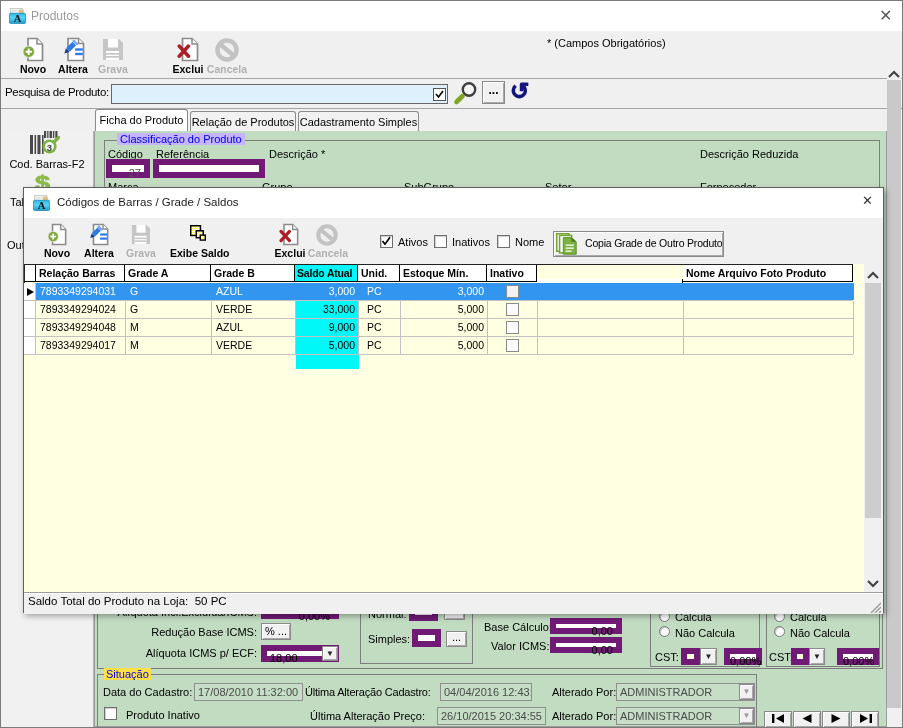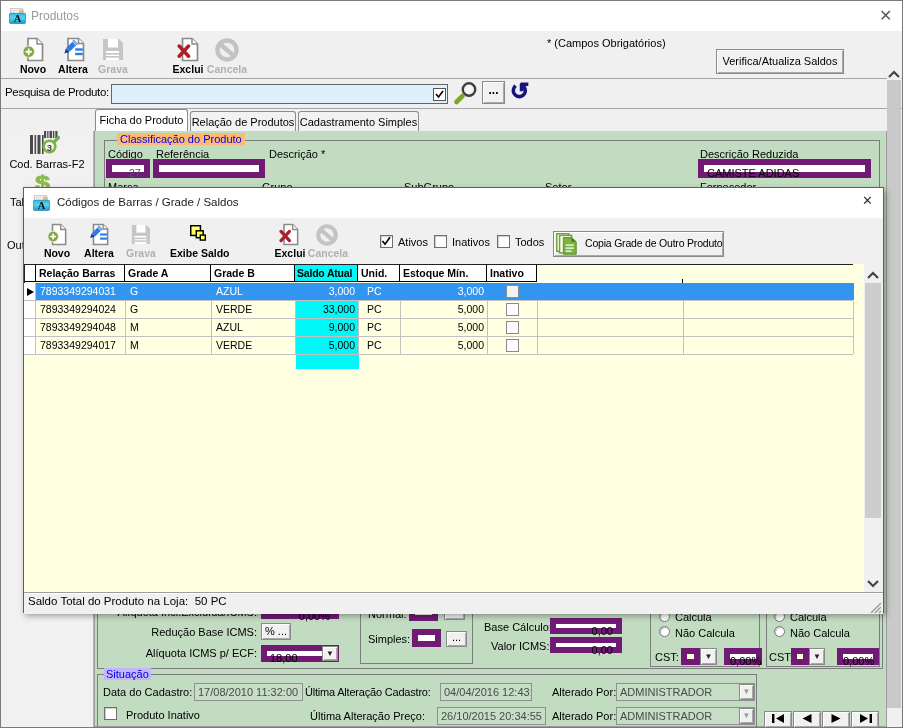--- a/index.html
+++ b/index.html
@@ -91,21 +91,20 @@
   </div>
   <div class="tblbl" style="left:168px;top:63px;width:40px;">Exclui</div>
   <div class="abs tbico" style="left:215px;top:38px;">
     <svg width="24" height="24" viewBox="0 0 24 24">
         <circle cx="12" cy="12" r="9.5" fill="none" stroke="#c3c3c3" stroke-width="4.5"></circle>
         <line x1="5.5" y1="6.5" x2="18" y2="17" stroke="#c3c3c3" stroke-width="4.5"></line>
       </svg>
   </div>
   <div class="tblbl dis" style="left:204px;top:63px;width:46px;">Cancela</div>
   <div class="abs" style="left:547px;top:37px;font-size:11px;">* (Campos Obrigatórios)</div>
-  <div class="abs btn3d" style="left:716px;top:49px;width:128px;height:25px;text-align:center;line-height:23px;font-size:11px;">Verifica/Atualiza Saldos</div>
 
   <div class="abs" style="left:5px;top:86px;font-size:11.5px;letter-spacing:-0.3px;">Pesquisa de Produto:</div>
   <div class="abs" style="left:111px;top:84px;width:337px;height:20px;background:#ddf0fb;border:1px solid #666;"></div>
   <div class="abs" style="left:433px;top:88px;width:13px;height:13px;background:#fff;border:1px solid #555;"><svg width="11" height="11" viewBox="0 0 11 11">
         <path d="M2 5 l2.5 3 l4.5 -6" fill="none" stroke="#000" stroke-width="1.6"></path>
       </svg></div>
   <div class="abs" style="left:452px;top:80px;width:28px;height:26px;"><svg width="28" height="26" viewBox="0 0 28 26">
         <circle cx="17" cy="9.5" r="6.2" fill="rgba(250,250,250,0.5)" stroke="#3E3E3E" stroke-width="2.4"></circle>
         <line x1="10.5" y1="16" x2="4.5" y2="22" stroke="#7FA623" stroke-width="4.6" stroke-linecap="round"></line>
       </svg></div>
@@ -136,28 +135,27 @@
   <div class="abs" style="left:10px;top:196px;font-size:11px;">Tab</div>
   <div class="abs" style="left:7px;top:239px;font-size:11px;">Outr</div>
 
   <div class="abs" style="left:190px;top:111px;width:106px;height:20px;background:#F2F2F2;border:1px solid #8b8b8b;border-bottom:none;border-radius:3px 3px 0 0;text-align:center;line-height:20px;">Relação de Produtos</div>
   <div class="abs" style="left:298px;top:111px;width:121px;height:20px;background:#F2F2F2;border:1px solid #8b8b8b;border-bottom:none;border-radius:3px 3px 0 0;text-align:center;line-height:20px;">Cadastramento Simples</div>
   <div class="abs" style="left:95px;top:109px;width:93px;height:22px;background:#fff;border:1px solid #8b8b8b;border-bottom:none;border-radius:3px 3px 0 0;text-align:center;line-height:21px;">Ficha do Produto</div>
 
   <div class="abs" style="left:94px;top:131px;width:793px;height:596px;background:#C2DCC2;border:1px solid #9c9c9c;border-top:none;"></div>
 
   <div class="abs gbx" style="left:104px;top:140px;width:776px;height:120px;"></div>
-  <div class="abs" style="left:117px;top:133px;background:#fdba74;padding:0 3px;color:#0000E6;font-size:11px;">Classificação do Produto</div>
+  <div class="abs" style="left:117px;top:133px;background:#c4b5fd;padding:0 3px;color:#0000E6;font-size:11px;">Classificação do Produto</div>
   <div class="abs" style="left:108px;top:148px;font-size:11px;">Código</div>
   <div class="abs" style="left:156px;top:148px;font-size:11px;">Referência</div>
   <div class="abs" style="left:269px;top:148px;font-size:11px;">Descrição *</div>
   <div class="abs" style="left:700px;top:148px;font-size:11px;">Descrição Reduzida</div>
   <div class="abs sunken" style="left:106px;top:159px;width:44px;height:19px;text-align:right;line-height:17px;padding-right:3px;color:#555;">27</div>
   <div class="abs sunken" style="left:153px;top:159px;width:112px;height:19px;"></div>
-  <div class="abs sunken" style="left:698px;top:159px;width:173px;height:19px;line-height:17px;padding-left:3px;">CAMISTE ADIDAS</div>
   <div class="abs" style="left:108px;top:181px;font-size:11px;">Marca</div>
   <div class="abs" style="left:262px;top:181px;font-size:11px;">Grupo</div>
   <div class="abs" style="left:404px;top:181px;font-size:11px;">SubGrupo</div>
   <div class="abs" style="left:545px;top:181px;font-size:11px;">Setor</div>
   <div class="abs" style="left:700px;top:181px;font-size:11px;">Fornecedor</div>
 
   <div class="abs gbx" style="left:97px;top:580px;width:786px;height:89px;"></div>
   <div class="abs gbx" style="left:104px;top:590px;width:250px;height:76px;border:none;"></div>
 
   <div class="abs" style="left:107px;top:606px;width:150px;text-align:right;font-size:11px;">Alíquota Incl.Excluída/ICMS:</div>
@@ -195,21 +193,21 @@
   <div class="abs radio" style="left:774px;top:611px;"></div>
   <div class="abs" style="left:790px;top:611px;font-size:11px;">Calcula</div>
   <div class="abs radio" style="left:774px;top:626px;"></div>
   <div class="abs" style="left:790px;top:627px;font-size:11px;">Não Calcula</div>
   <div class="abs" style="left:769px;top:651px;font-size:11px;">CST:</div>
   <div class="abs sunken" style="left:791px;top:648px;width:18px;height:17px;background:#FFFFD8;"></div>
   <div class="abs btn3d" style="left:809px;top:648px;width:16px;height:17px;text-align:center;line-height:15px;font-size:8px;color:#222;">▼</div>
   <div class="abs sunken" style="left:837px;top:648px;width:42px;height:17px;text-align:right;line-height:15px;padding-right:2px;">0,00%</div>
 
   <div class="abs gbx" style="left:97px;top:674px;width:660px;height:54px;border-bottom:none;"></div>
-  <div class="abs" style="left:104px;top:668px;background:#c4b5fd;padding:0 2px;color:#0000E6;font-size:11px;">Situação</div>
+  <div class="abs" style="left:104px;top:668px;background:#fde047;padding:0 2px;color:#0000E6;font-size:11px;">Situação</div>
   <div class="abs" style="left:103px;top:686px;font-size:11px;">Data do Cadastro:</div>
   <div class="abs dfield" style="left:194px;top:683px;width:109px;">17/08/2010 11:32:00</div>
   <div class="abs" style="left:305px;top:686px;font-size:11px;letter-spacing:-0.2px;">Última Alteração Cadastro:</div>
   <div class="abs dfield" style="left:440px;top:683px;width:92px;">04/04/2016 12:43:04</div>
   <div class="abs" style="left:552px;top:686px;font-size:11px;">Alterado Por:</div>
   <div class="abs dfield" style="left:616px;top:683px;width:139px;">ADMINISTRADOR</div>
   <div class="abs btn3d" style="left:739px;top:684px;width:15px;height:16px;text-align:center;line-height:14px;font-size:8px;color:#999;">▼</div>
   <div class="abs chkbox" style="left:104px;top:707px;"></div>
   <div class="abs" style="left:126px;top:709px;font-size:11px;">Produto Inativo</div>
   <div class="abs" style="left:310px;top:710px;font-size:11px;">Última Alteração Preço:</div>
@@ -322,21 +320,21 @@
     </div>
     <div class="tblbl dis" style="left:281px;top:59px;width:46px;">Cancela</div>
     <div class="abs chkbox" style="left:356px;top:47px;"></div>
     <div class="abs" style="left:357px;top:48px;width:11px;height:11px;"><svg width="11" height="11" viewBox="0 0 11 11">
           <path d="M1.5 5 l2.5 3.2 l5 -7" fill="none" stroke="#000" stroke-width="1.7"></path>
         </svg></div>
     <div class="abs" style="left:374px;top:48px;font-size:11px;">Ativos</div>
     <div class="abs chkbox" style="left:410px;top:47px;"></div>
     <div class="abs" style="left:428px;top:48px;font-size:11px;">Inativos</div>
     <div class="abs chkbox" style="left:473px;top:47px;"></div>
-    <div class="abs" style="left:491px;top:48px;font-size:11px;">Todos</div>
+    <div class="abs" style="left:491px;top:48px;font-size:11px;">Nome</div>
     <div class="abs btn3d" style="left:529px;top:43px;width:171px;height:26px;"></div>
     <div class="abs" style="left:532px;top:45px;width:25px;height:22px;"><svg width="25" height="22" viewBox="0 0 25 22">
           <rect x="0.8" y="0.8" width="12" height="17.5" fill="#fdfdfd" stroke="#6FA433" stroke-width="1.5"></rect>
           <rect x="3.6" y="2.4" width="12" height="17.5" fill="#fdfdfd" stroke="#6FA433" stroke-width="1.5"></rect>
           <path d="M7.3 4.6 h8.2 l4.7 4.2 v12.4 h-12.9 z" fill="#7CB23F" stroke="#5E8F2A" stroke-width="1"></path>
           <path d="M15.5 4.6 v4.2 h4.7 z" fill="#4C7A1E"></path>
           <g stroke="#fff" stroke-width="1.3" fill="none">
             <path d="M9.6 12.2 h8.2 M9.6 15.2 h8.2 M9.6 18.2 h6"></path>
           </g>
         </svg></div>
@@ -346,20 +344,21 @@
       <div class="abs" style="left:0;top:0;width:829px;height:19px;border-top:1px solid #222;border-left:1px solid #222;"></div>
       <div class="gridhdr" style="left:1px;top:1px;width:11px;"></div>
       <div class="gridhdr" style="left:12px;top:1px;width:89px;">Relação Barras</div>
       <div class="gridhdr" style="left:101px;top:1px;width:86px;">Grade A</div>
       <div class="gridhdr" style="left:187px;top:1px;width:84px;">Grade B</div>
       <div class="gridhdr" style="left:271px;top:1px;width:63px;background:#00F8F8;padding-left:2px;letter-spacing:-0.2px;">Saldo Atual</div>
       <div class="gridhdr" style="left:334px;top:1px;width:42px;">Unid.</div>
       <div class="gridhdr" style="left:376px;top:1px;width:87px;">Estoque Mín.</div>
       <div class="gridhdr" style="left:463px;top:1px;width:50px;">Inativo</div>
       <div class="gridhdr" style="left:513px;top:1px;width:146px;margin-top:14px;">Localização na Loja</div>
+      <div class="gridhdr" style="left:659px;top:1px;width:170px;">Nome Arquivo Foto Produto</div>
 
       <div class="abs" style="left:0;top:19px;width:12px;height:72px;background:#fff;border-right:1px solid #c2c2c2;"></div>
       <div class="abs" style="left:3px;top:24px;width:0;height:0;border-left:7px solid #000;border-top:4px solid transparent;border-bottom:4px solid transparent;"></div>
 
       <div class="abs" style="left:12px;top:19px;width:818px;height:17px;background:#3296F1;color:#fff;">
         <div class="gc" style="left:0;width:90px;">7893349294031</div>
         <div class="gc" style="left:90px;width:86px;">G</div>
         <div class="gc" style="left:176px;width:84px;">AZUL</div>
         <div class="gc gcr" style="left:260px;width:63px;">3,000</div>
         <div class="gc" style="left:323px;width:42px;padding-left:8px;">PC</div>

